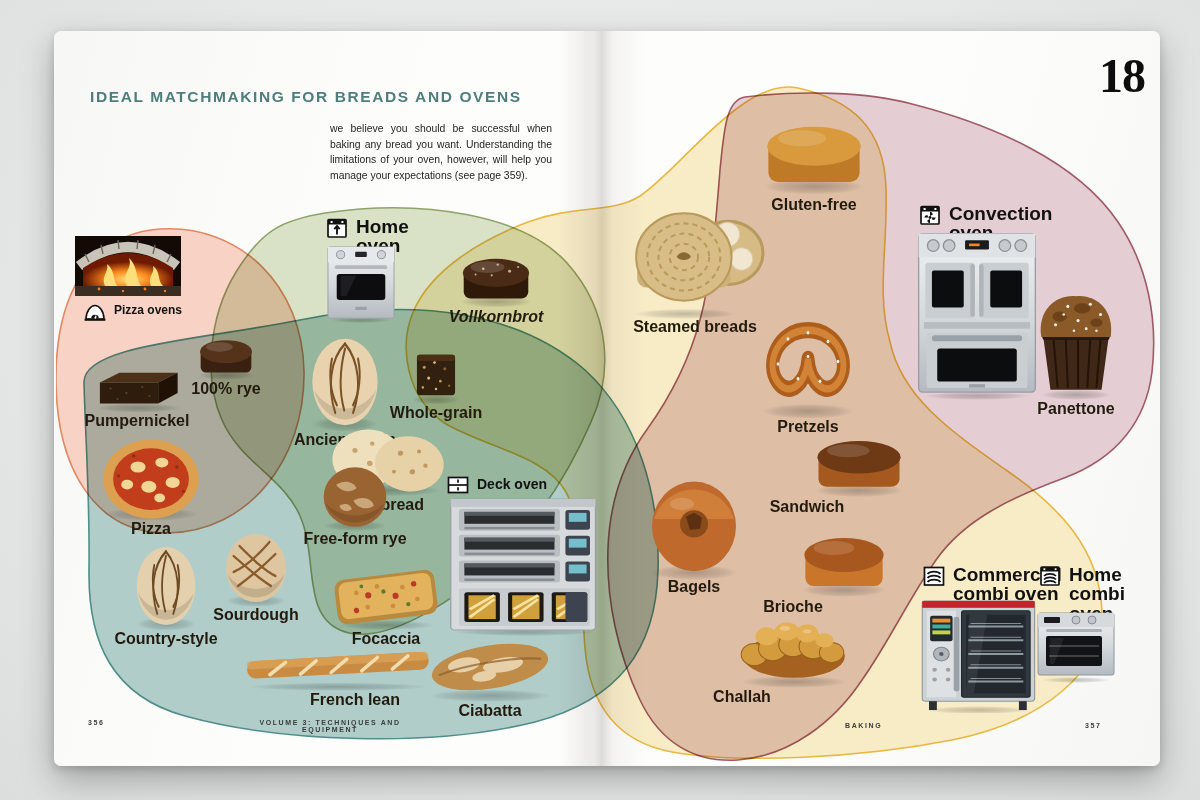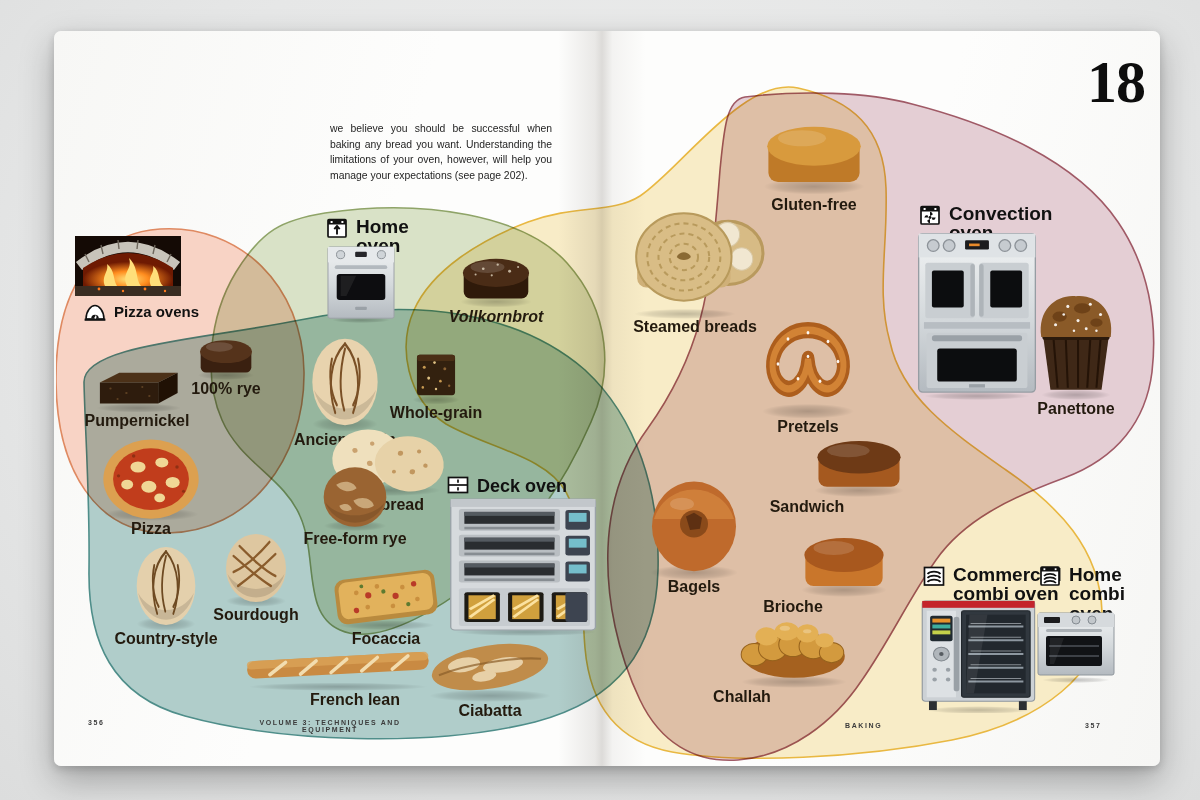--- a/index.html
+++ b/index.html
@@ -11,21 +11,21 @@
     box-shadow:0 14px 34px rgba(0,0,0,0.28),0 3px 9px rgba(0,0,0,0.16);}
   #blobs{position:absolute;left:0;top:0;width:1200px;height:800px;}
   #blobs path{mix-blend-mode:multiply;}
   #gutter{position:absolute;left:558px;top:31px;width:88px;height:735px;pointer-events:none;
     background:linear-gradient(to right,rgba(60,50,40,0) 0%,rgba(60,50,40,0.10) 42%,rgba(60,50,40,0.17) 50%,rgba(60,50,40,0.05) 62%,rgba(60,50,40,0) 100%);}
   .abs{position:absolute;}
   #page-title{left:90px;top:88px;font-size:15.5px;font-weight:bold;letter-spacing:1.6px;color:#4e7e7b;}
   .intro{top:121px;width:222px;font-size:10.4px;line-height:1.5;color:#1e1e1e;text-align:justify;}
   #intro-col1{left:90px;} #intro-col2{left:330px;}
   #chapter-num{left:945px;top:48px;width:200px;text-align:right;font-family:"Liberation Serif",serif;
-    font-weight:bold;font-size:60px;color:#0d0d0d;letter-spacing:-1px;}
+    font-weight:bold;font-size:48px;color:#0d0d0d;letter-spacing:-1px;}
   .footer{font-size:7px;letter-spacing:1.6px;color:#3b3b3b;font-weight:bold;}
   #footer-356{left:88px;top:719px;} #footer-vol{left:240px;top:719px;width:180px;text-align:center;}
   #footer-baking{left:845px;top:722px;} #footer-357{left:1085px;top:722px;}
   .item{position:absolute;}
   .item svg{display:block;}
   .blabel{position:absolute;left:50%;transform:translateX(-50%);white-space:nowrap;
     font-size:16px;font-weight:bold;color:#231a0e;text-align:center;}
   .blabel.it{font-style:italic;}
   .ovhead{position:absolute;display:flex;align-items:flex-start;gap:7px;}
   .ovhead .olabel{font-size:19px;font-weight:bold;color:#111;line-height:1.02;padding-top:1px;}
@@ -62,21 +62,22 @@
       <path id="r-pizza-oven-region" d="M160,229 C240,224 303,286 304,372 C305,460 248,532 168,533 C95,534 57,468 56,382 C55,298 88,234 160,229 Z" fill="#f7cfc0" stroke="#df8a62"></path>
       <path id="r-home-oven-region" d="M325,213 C425,198 525,216 567,263 C611,312 613,374 591,422 C568,475 536,525 492,565 C450,604 380,648 340,630 C302,614 318,556 300,516 C284,478 240,462 222,420 C204,380 208,318 236,272 C262,230 282,220 325,213 Z" fill="#d6dfc2" stroke="#8fa468"></path>
       <path id="r-deck-oven-region" d="M300,320 C420,296 520,314 585,370 C637,418 660,492 658,570 C656,650 618,700 535,722 C430,748 280,742 185,716 C112,696 88,642 89,570 C90,498 85,430 84,382 C84,345 200,340 300,320 Z" fill="#a9c9c6" stroke="#4f8e8a"></path>
       <path id="r-combi-oven-region" d="M798,88 C852,100 884,128 886,188 C888,248 876,292 890,342 C902,398 952,432 1006,470 C1058,506 1100,548 1102,612 C1104,672 1042,722 952,740 C860,758 740,764 672,752 C618,742 590,706 585,648 C580,592 588,532 566,492 C546,456 488,448 446,424 C406,398 398,346 414,310 C432,270 480,240 528,222 C576,204 612,214 640,196 C680,170 744,76 798,88 Z" fill="#f7eac2" stroke="#e9b842"></path>
       <path id="r-convection-oven-region" d="M745,97 C800,90 868,92 912,104 C990,124 1076,160 1118,222 C1148,266 1158,320 1152,372 C1146,420 1118,458 1064,478 C1010,498 964,520 936,560 C908,600 890,640 862,680 C834,722 790,756 738,760 C694,763 660,742 640,700 C618,654 606,600 608,548 C610,496 626,458 648,428 C668,400 688,364 700,320 C712,276 716,220 720,170 C724,130 726,100 745,97 Z" fill="#e2cad0" stroke="#a05a66"></path>
     </g>
   </svg>
 
   <div id="gutter"></div>
 
-  <div class="abs intro" id="intro-col2">we believe you should be successful when baking any bread you want. Understanding the limitations of your oven, however, will help you manage your expectations (see page 202).</div>
+  <div class="abs" id="page-title">IDEAL MATCHMAKING FOR BREADS AND OVENS</div>
+  <div class="abs intro" id="intro-col2">we believe you should be successful when baking any bread you want. Understanding the limitations of your oven, however, will help you manage your expectations (see page 359).</div>
   <div class="abs" id="chapter-num">18</div>
 
   <div class="abs footer" id="footer-356">356</div>
   <div class="abs footer" id="footer-vol">VOLUME 3: TECHNIQUES AND EQUIPMENT</div>
   <div class="abs footer" id="footer-baking">BAKING</div>
   <div class="abs footer" id="footer-357">357</div>
 
   <div id="items">
       <div class="item" style="left:445px;top:244px;width:102px;height:66px;">
         <svg viewBox="0 0 120 80" width="102" height="66" preserveAspectRatio="none">
@@ -445,21 +446,21 @@
         </svg>
         <span class="blabel" style="top:84px;margin-left:-52px;">Challah</span>
       </div>
       <div class="ovhead" style="left:83px;top:300px;">
         <span class="oicon"><svg viewBox="0 0 24 24" width="24" height="24">
             <path d="M3 19 C3 11 8 5.5 12 5.5 C16 5.5 21 11 21 19 Z" fill="#fff" stroke="#111" stroke-width="1.6"></path>
             <rect x="1.6" y="18.6" width="20.8" height="2.2" fill="#111"></rect>
             <path d="M8.2 18.6 a3.8 3.8 0 0 1 7.6 0 Z" fill="#111"></path>
             <path d="M11.3 18.2 c0-1.6 1.5-2 1.5-3.4 c0.9 1.1 1 3.4-0.1 3.9 Z" fill="#fff"></path>
           </svg></span>
-        <span class="olabel" style="font-size:15px;padding-top:4px;"><span>Pizza ovens</span></span>
+        <span class="olabel" style="font-size:12px;padding-top:4px;"><span>Pizza ovens</span></span>
       </div>
       <div class="item" style="left:75px;top:236px;width:106px;height:60px;">
         <svg viewBox="0 0 106 60" width="106" height="60" preserveAspectRatio="none">
           <rect width="106" height="60" fill="#140a05"></rect>
     <path d="M4 30 Q 53 -8 102 30" stroke="#c8c4ba" stroke-width="10" fill="none"></path>
     <g stroke="#6e675c" stroke-width="1.4">
             <path d="M14 26 L10 18"></path>
             <path d="M28 18 L26 9"></path>
             <path d="M44 13 L43 4"></path>
             <path d="M62 13 L63 4"></path>
@@ -508,21 +509,21 @@
     <rect x="29" y="63" width="12" height="3.5" rx="1" fill="#9aa1a7"></rect>
         </svg>
       </div>
       <div class="ovhead" style="left:446px;top:473px;">
         <span class="oicon"><svg viewBox="0 0 24 24" width="24" height="24">
             <rect x="2.5" y="4.5" width="19" height="15" fill="#fff" stroke="#111" stroke-width="1.7"></rect>
             <line x1="2.5" y1="12" x2="21.5" y2="12" stroke="#111" stroke-width="1.7"></line>
             <line x1="12" y1="6.6" x2="12" y2="9.8" stroke="#111" stroke-width="1.7"></line>
             <line x1="12" y1="14.2" x2="12" y2="17.4" stroke="#111" stroke-width="1.7"></line>
           </svg></span>
-        <span class="olabel" style="font-size:18px;padding-top:4px;"><span>Deck oven</span></span>
+        <span class="olabel" style="font-size:14px;padding-top:4px;"><span>Deck oven</span></span>
       </div>
       <div class="item" style="left:448px;top:497px;width:157px;height:139px;">
         <svg viewBox="0 0 115 140" width="157" height="139" preserveAspectRatio="none">
           <ellipse cx="57" cy="136" rx="52" ry="4" fill="url(#gsh)"></ellipse>
           <rect x="2" y="2" width="106" height="132" rx="3" fill="#d6dadd" stroke="#9aa2a8"></rect>
     <rect x="2" y="2" width="106" height="8" fill="#c2c7cb"></rect>
           <rect x="8" y="12" width="74" height="22" rx="2" fill="#b9bec2"></rect>
      <rect x="12" y="15" width="66" height="12" fill="#2a2d30"></rect>
      <rect x="12" y="15" width="66" height="4" fill="#545a60"></rect>
      <rect x="12" y="30" width="66" height="2.6" fill="#878d92"></rect>

